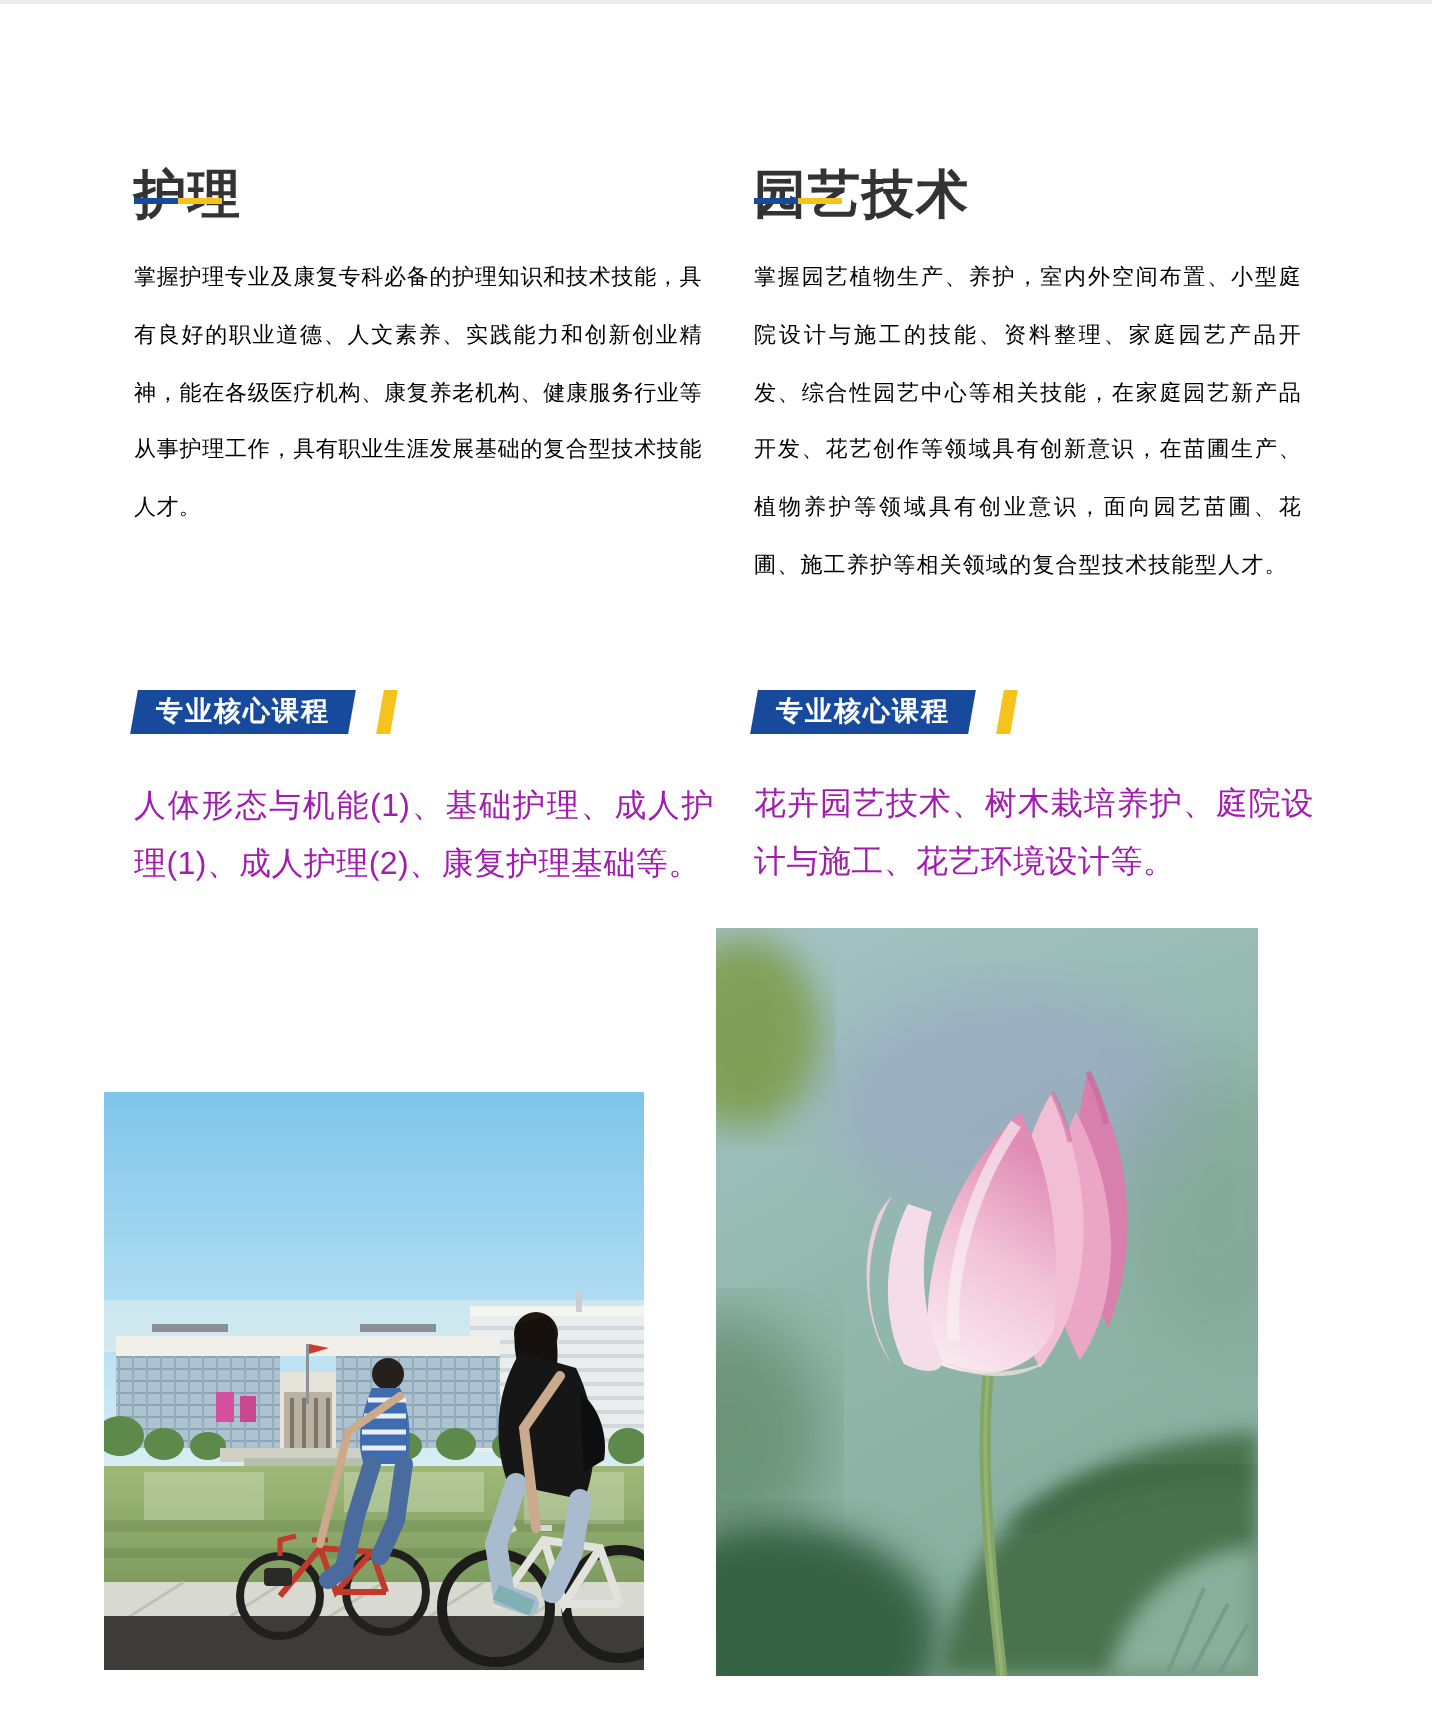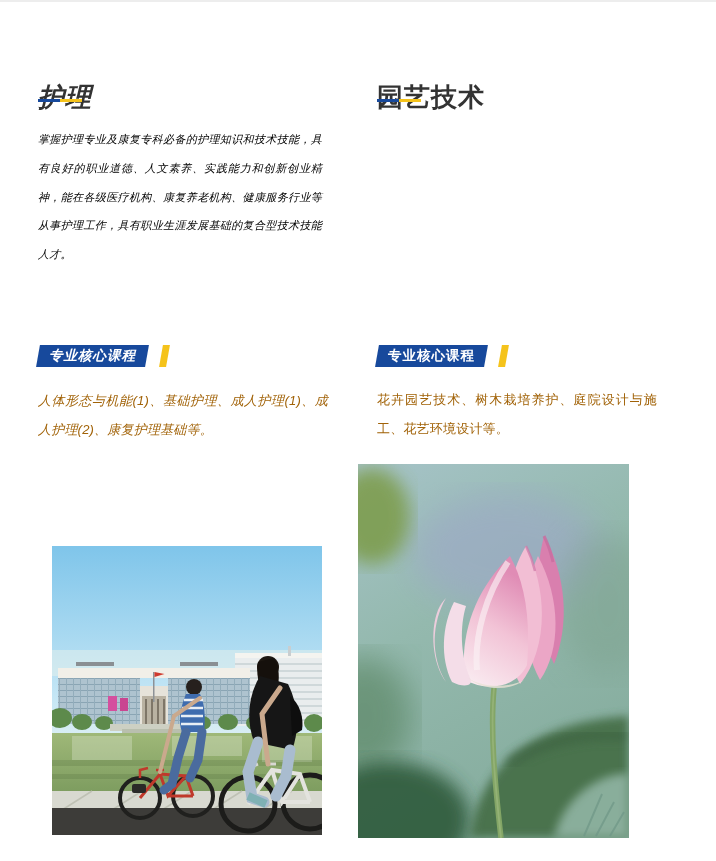--- a/index.html
+++ b/index.html
@@ -27,26 +27,26 @@
   }
   .badge-text{
     display:inline-block;transform:skewX(10deg);color:#ffffff;font-size:13.5px;
     font-weight:bold;letter-spacing:1px;
   }
   .badge-slash{
     display:inline-block;width:7px;height:22px;background:#F5C31B;
     transform:skewX(-10deg);margin-left:14px;vertical-align:top;
   }
   .courses{
-    position:absolute;top:373px;font-size:13px;line-height:29px;color:#a16207;
+    position:absolute;top:373px;font-size:16px;line-height:29px;color:#a21caf;
     text-align:justify;letter-spacing:0.2px;
   }
   .photo{position:absolute;display:block;}
   .photo svg{display:block;}
-  .col-left-x{left:38px;font-style:italic;}
+  .col-left-x{left:67px;}
   .col-right-x{left:358px;margin-left:19px;}
 </style>
 </head>
 <body>
 
 <div class="page">
   <div class="top-edge"></div>
 
   <h2 class="program-title col-left-x">护理</h2>
   <div class="title-underline col-left-x">
@@ -55,20 +55,21 @@
   <p class="program-desc col-left-x" style="width:284px;">掌握护理专业及康复专科必备的护理知识和技术技能，具有良好的职业道德、人文素养、实践能力和创新创业精神，能在各级医疗机构、康复养老机构、健康服务行业等从事护理工作，具有职业生涯发展基础的复合型技术技能人才。</p>
   <div class="badge-row col-left-x">
     <span class="badge"><span class="badge-text">专业核心课程</span></span><span class="badge-slash"></span>
   </div>
   <p class="courses col-left-x" style="width:290px;">人体形态与机能(1)、基础护理、成人护理(1)、成人护理(2)、康复护理基础等。</p>
 
   <h2 class="program-title col-right-x">园艺技术</h2>
   <div class="title-underline col-right-x">
     <span class="seg seg-blue"></span><span class="seg seg-yellow"></span>
   </div>
+  <p class="program-desc col-right-x" style="width:274px;letter-spacing:0.6px;">掌握园艺植物生产、养护，室内外空间布置、小型庭院设计与施工的技能、资料整理、家庭园艺产品开发、综合性园艺中心等相关技能，在家庭园艺新产品开发、花艺创作等领域具有创新意识，在苗圃生产、植物养护等领域具有创业意识，面向园艺苗圃、花圃、施工养护等相关领域的复合型技术技能型人才。</p>
   <div class="badge-row col-right-x">
     <span class="badge"><span class="badge-text">专业核心课程</span></span><span class="badge-slash"></span>
   </div>
   <p class="courses col-right-x" style="width:280px;font-family:Liberation Mono, monospace;">花卉园艺技术、树木栽培养护、庭院设计与施工、花艺环境设计等。</p>
 
   <div class="photo" style="left:52px;top:546px;width:270px;height:289px;">
     <svg width="270" height="289" viewBox="0 0 270 289" xmlns="http://www.w3.org/2000/svg">
       <defs>
         <linearGradient id="sky" x1="0" y1="0" x2="0" y2="1">
           <stop offset="0" stop-color="#7fc5ea"></stop>

